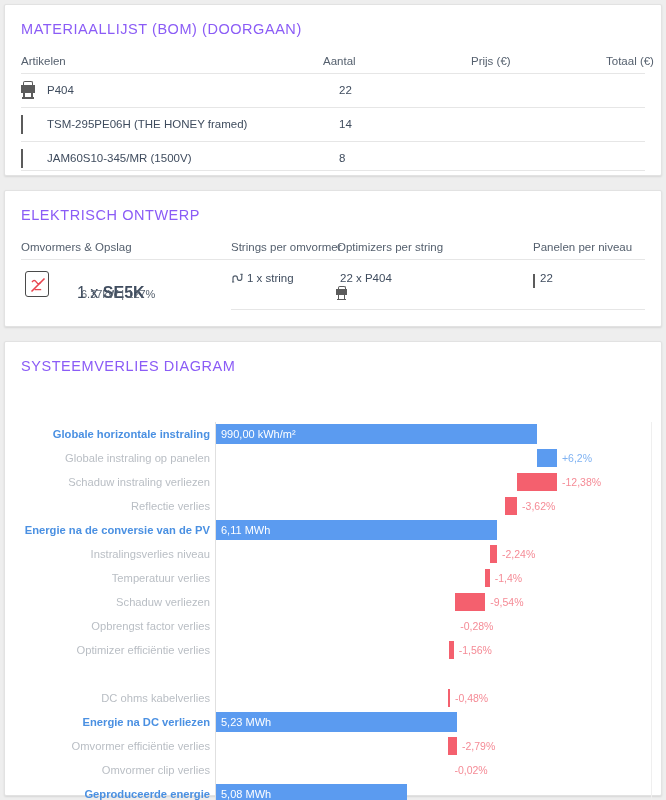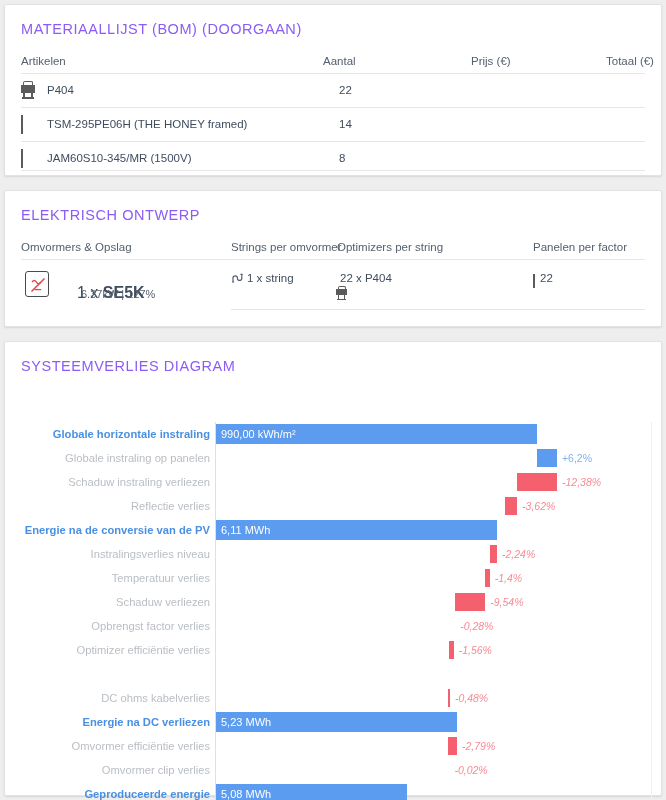--- a/index.html
+++ b/index.html
@@ -193,21 +193,21 @@
     white-space: nowrap;
     font-weight: normal;
   }
   .wf-delta {
     position: absolute;
     top: 6px;
     font-size: 10.5px;
     white-space: nowrap;
   }
   .wf-delta.pos { color: #7fb2f2; }
-  .wf-delta.neg { color: #f58b96; font-style: italic; }
+  .wf-delta.neg { color: #f58b96; }
   .wf-axis {
     position: absolute;
     width: 1px;
     background: #e0e0e0;
   }
   .wf-axis-right {
     position: absolute;
     width: 1px;
     background: #efefef;
   }
@@ -253,21 +253,21 @@
     <div class="bom-rowsep" style="top:165px;"></div>
   </div>
 
   <div class="card" style="top:190px;height:137px;">
     <div class="card-title">ELEKTRISCH ONTWERP</div>
 
     <div class="ed-head">
       <span class="col-label" style="left:0px;top:4px;">Omvormers &amp; Opslag</span>
       <span class="col-label" style="left:210px;top:4px;">Strings per omvormer</span>
       <span class="col-label" style="left:316px;top:4px;">Optimizers per string</span>
-      <span class="col-label" style="left:512px;top:4px;">Panelen per factor</span>
+      <span class="col-label" style="left:512px;top:4px;">Panelen per niveau</span>
     </div>
 
     <div class="ed-sep" style="top:68px;"></div>
 
     <div>
       <span class="ed-inv-icon">
         <span class="sym">
           <svg width="18" height="20" viewBox="0 0 18 20" aria-hidden="true">
             <line x1="2.5" y1="16.5" x2="15.5" y2="3.5" stroke="#e8454f" stroke-width="1.6"></line>
             <path d="M3 7.2 q2.2 -3.4 4.4 0 q2.2 3.4 4.4 0" fill="none" stroke="#e8454f" stroke-width="1.3"></path>

